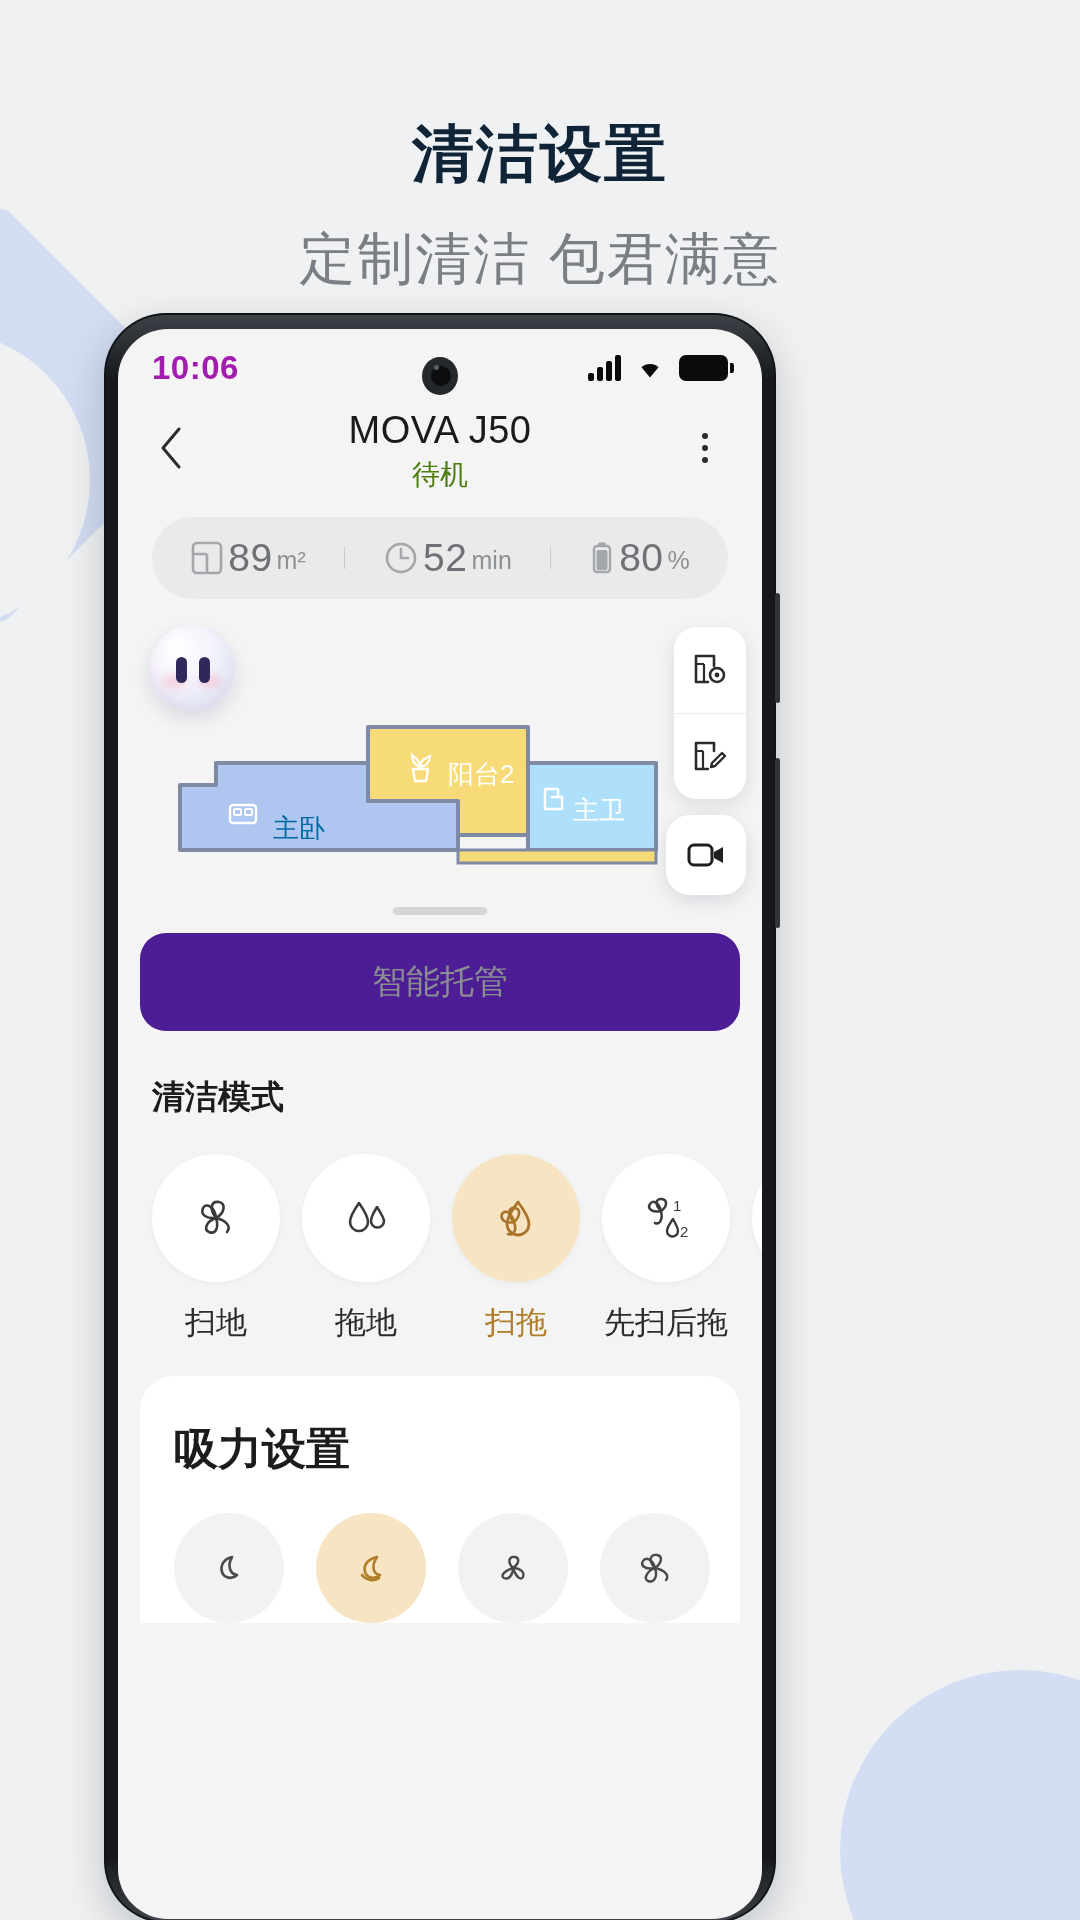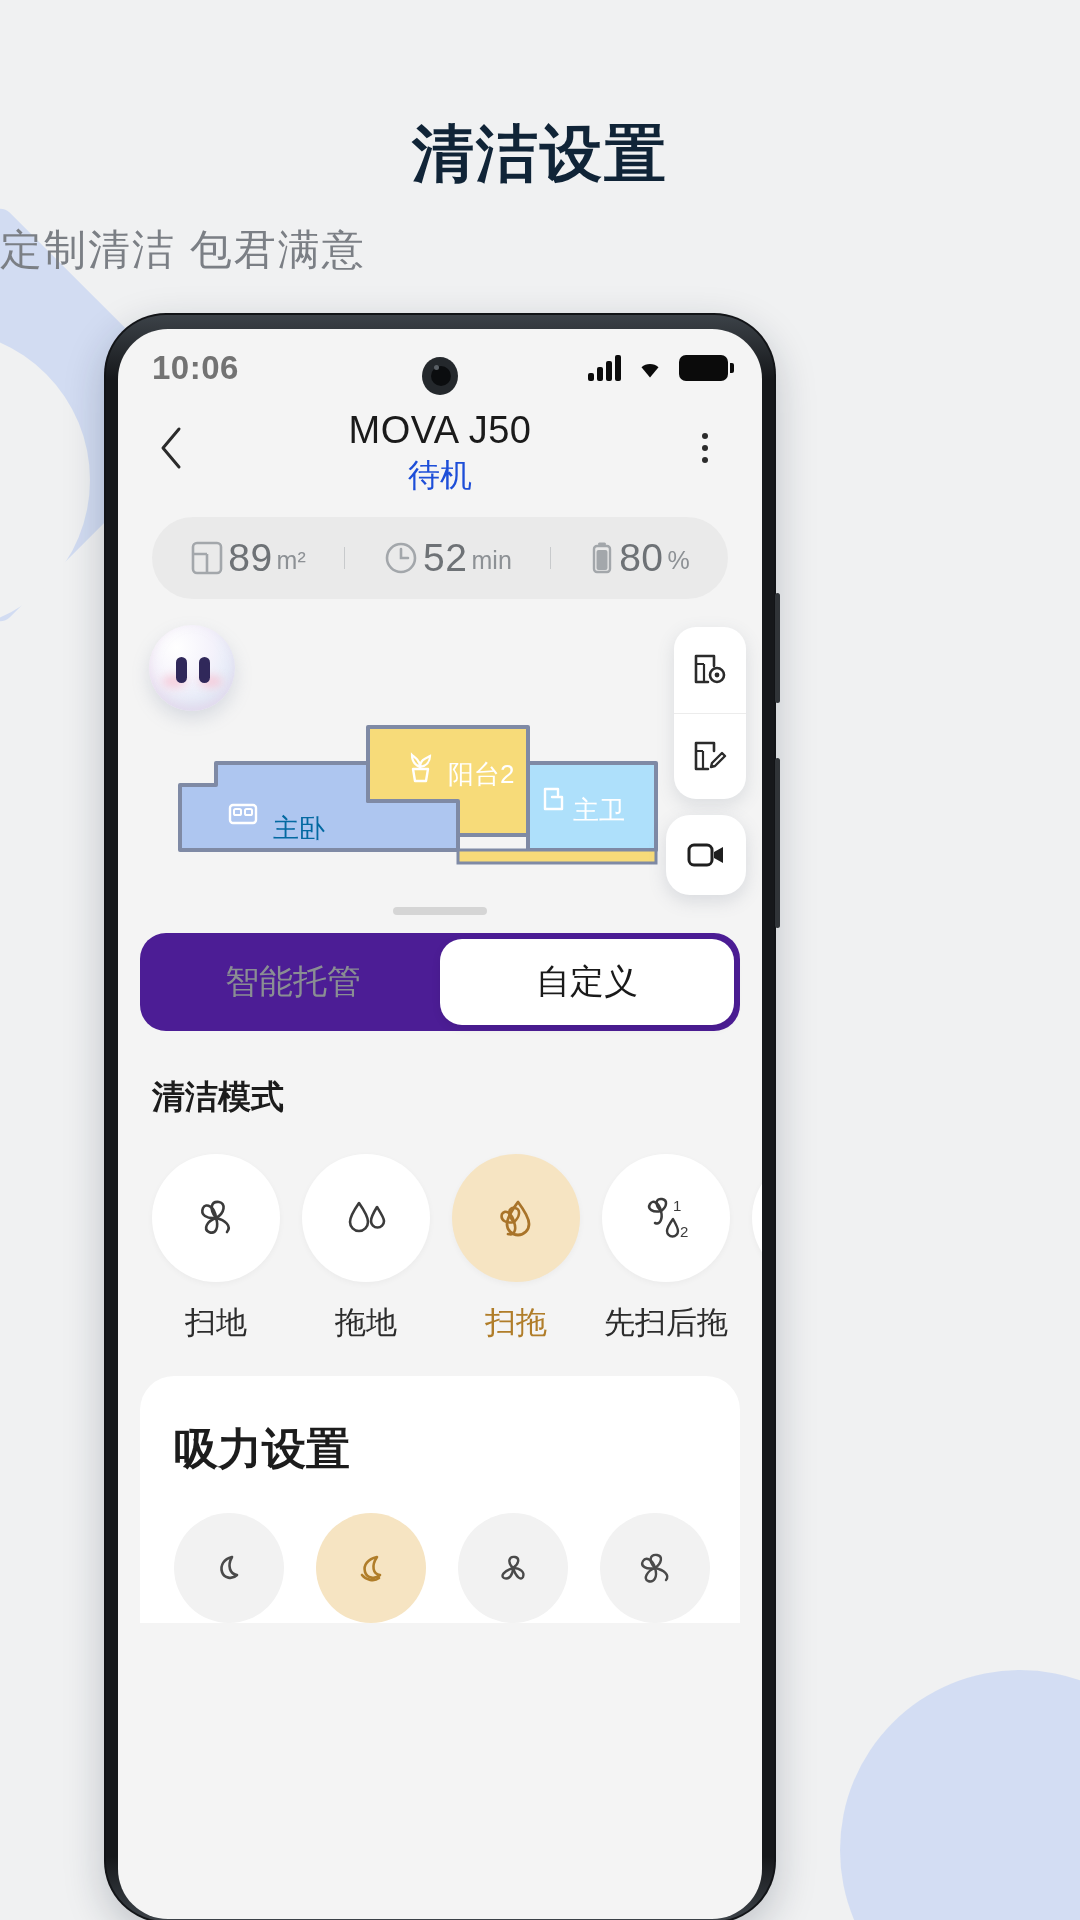--- a/index.html
+++ b/index.html
@@ -48,21 +48,22 @@
     top: 112px; left: 0; width: 100%;
     text-align: center;
     font-size: 62px;
     font-weight: bold;
     color: #102437;
     letter-spacing: 2px;
   }
   .page-subtitle {
     position: absolute;
     top: 222px; left: 0; width: 100%;
-    font-size: 42px;
+    text-align: center;
+    font-size: 56px;
     color: #7b7f85;
     letter-spacing: 2px;
   }
 
   
   .phone {
     position: absolute;
     left: 104px; top: 313px;
     width: 672px; height: 1610px;
     background: #121417;
@@ -97,21 +98,21 @@
   .statusbar {
     position: relative;
     height: 78px;
     display: flex;
     align-items: center;
     padding: 0 34px;
   }
   .status-time {
     font-size: 33px;
     font-weight: bold;
-    color: #737373;
+    color: #a21caf;
     letter-spacing: 0.5px;
   }
   .status-right {
     margin-left: auto;
     display: flex;
     align-items: center;
     gap: 13px;
   }
   .camera {
     position: absolute;
@@ -171,22 +172,22 @@
     text-align: center;
     pointer-events: none;
   }
   .header-title {
     font-size: 38px;
     color: #1a1a1a;
     letter-spacing: 0.5px;
     line-height: 46px;
   }
   .header-status {
-    font-size: 32px;
-    color: #1d4ed8;
+    font-size: 28px;
+    color: #4d7c0f;
     line-height: 44px;
   }
   .kebab {
     margin-left: auto;
     width: 46px; height: 46px;
     display:flex;flex-direction:column;align-items:center;justify-content:center;
     gap:6px; cursor:pointer; margin-top: 12px;
   }
   .kebab span{display:block;width:6px;height:6px;border-radius:50%;background:#2b2b2b;}
 
@@ -539,21 +540,20 @@
             <rect x="4" y="7" width="23" height="20" rx="5" fill="none" stroke="#1f1f1f" stroke-width="3"></rect>
             <path d="M29 14 L38 9 V25 L29 20 Z" fill="#1f1f1f"></path>
           </svg>
         </div>
 
         <div class="map-handle"></div>
       </div>
 
       <div class="seg-wrap">
         <div class="seg">智能托管</div>
-        <div class="seg active">自定义</div>
       </div>
 
       <div class="section-title">清洁模式</div>
 
       <div class="mode-row">
 
         <div class="mode">
           <div class="mode-circle">
             <svg width="58" height="58" viewBox="0 0 58 58">
               <path d="M29 29 C22 20 24 12 32 13 C39 14 38 24 29 29 Z" fill="none" stroke="#3b3b3b" stroke-width="2.6" stroke-linejoin="round"></path>

